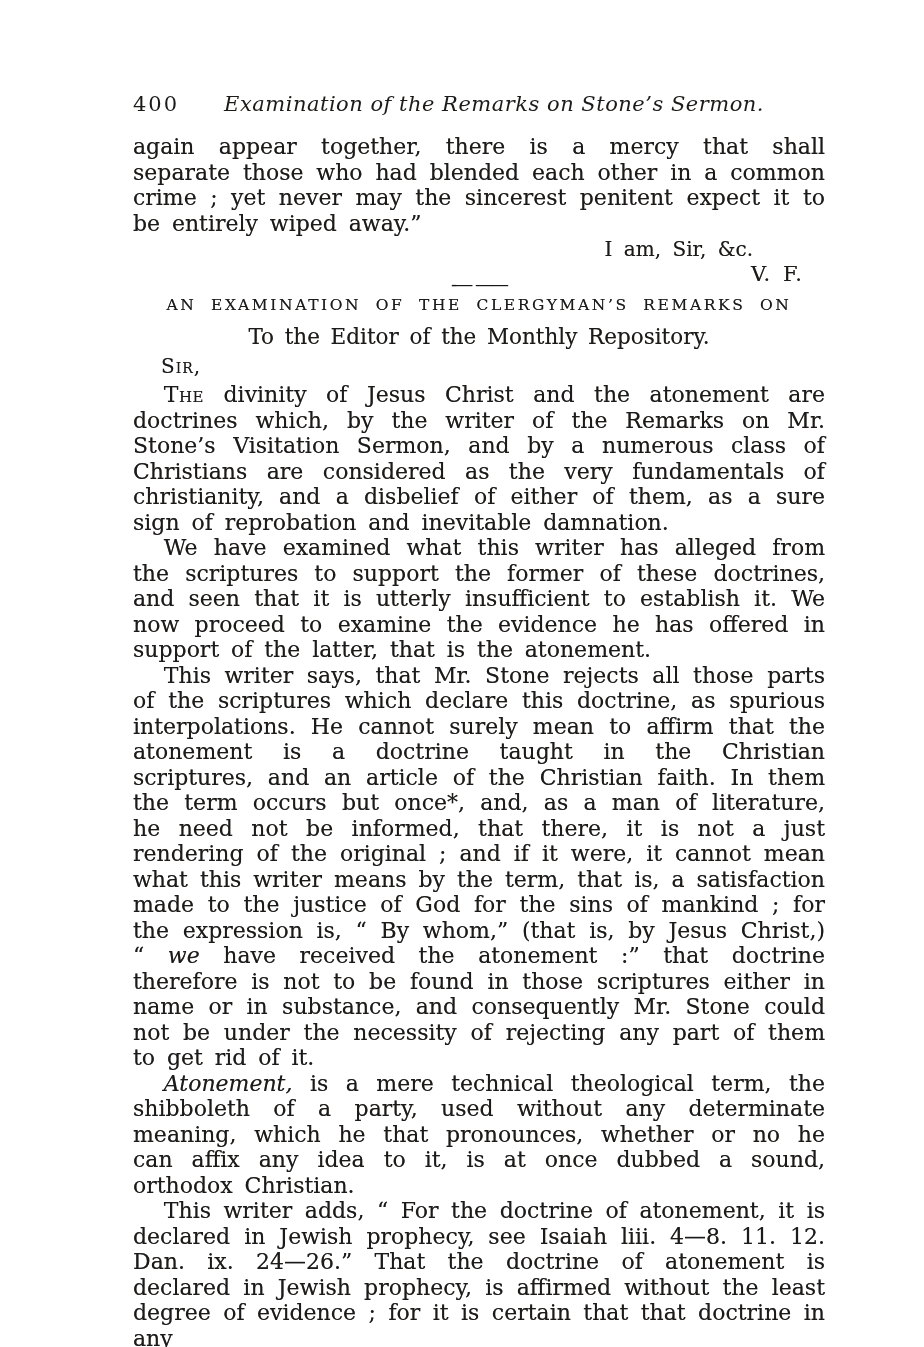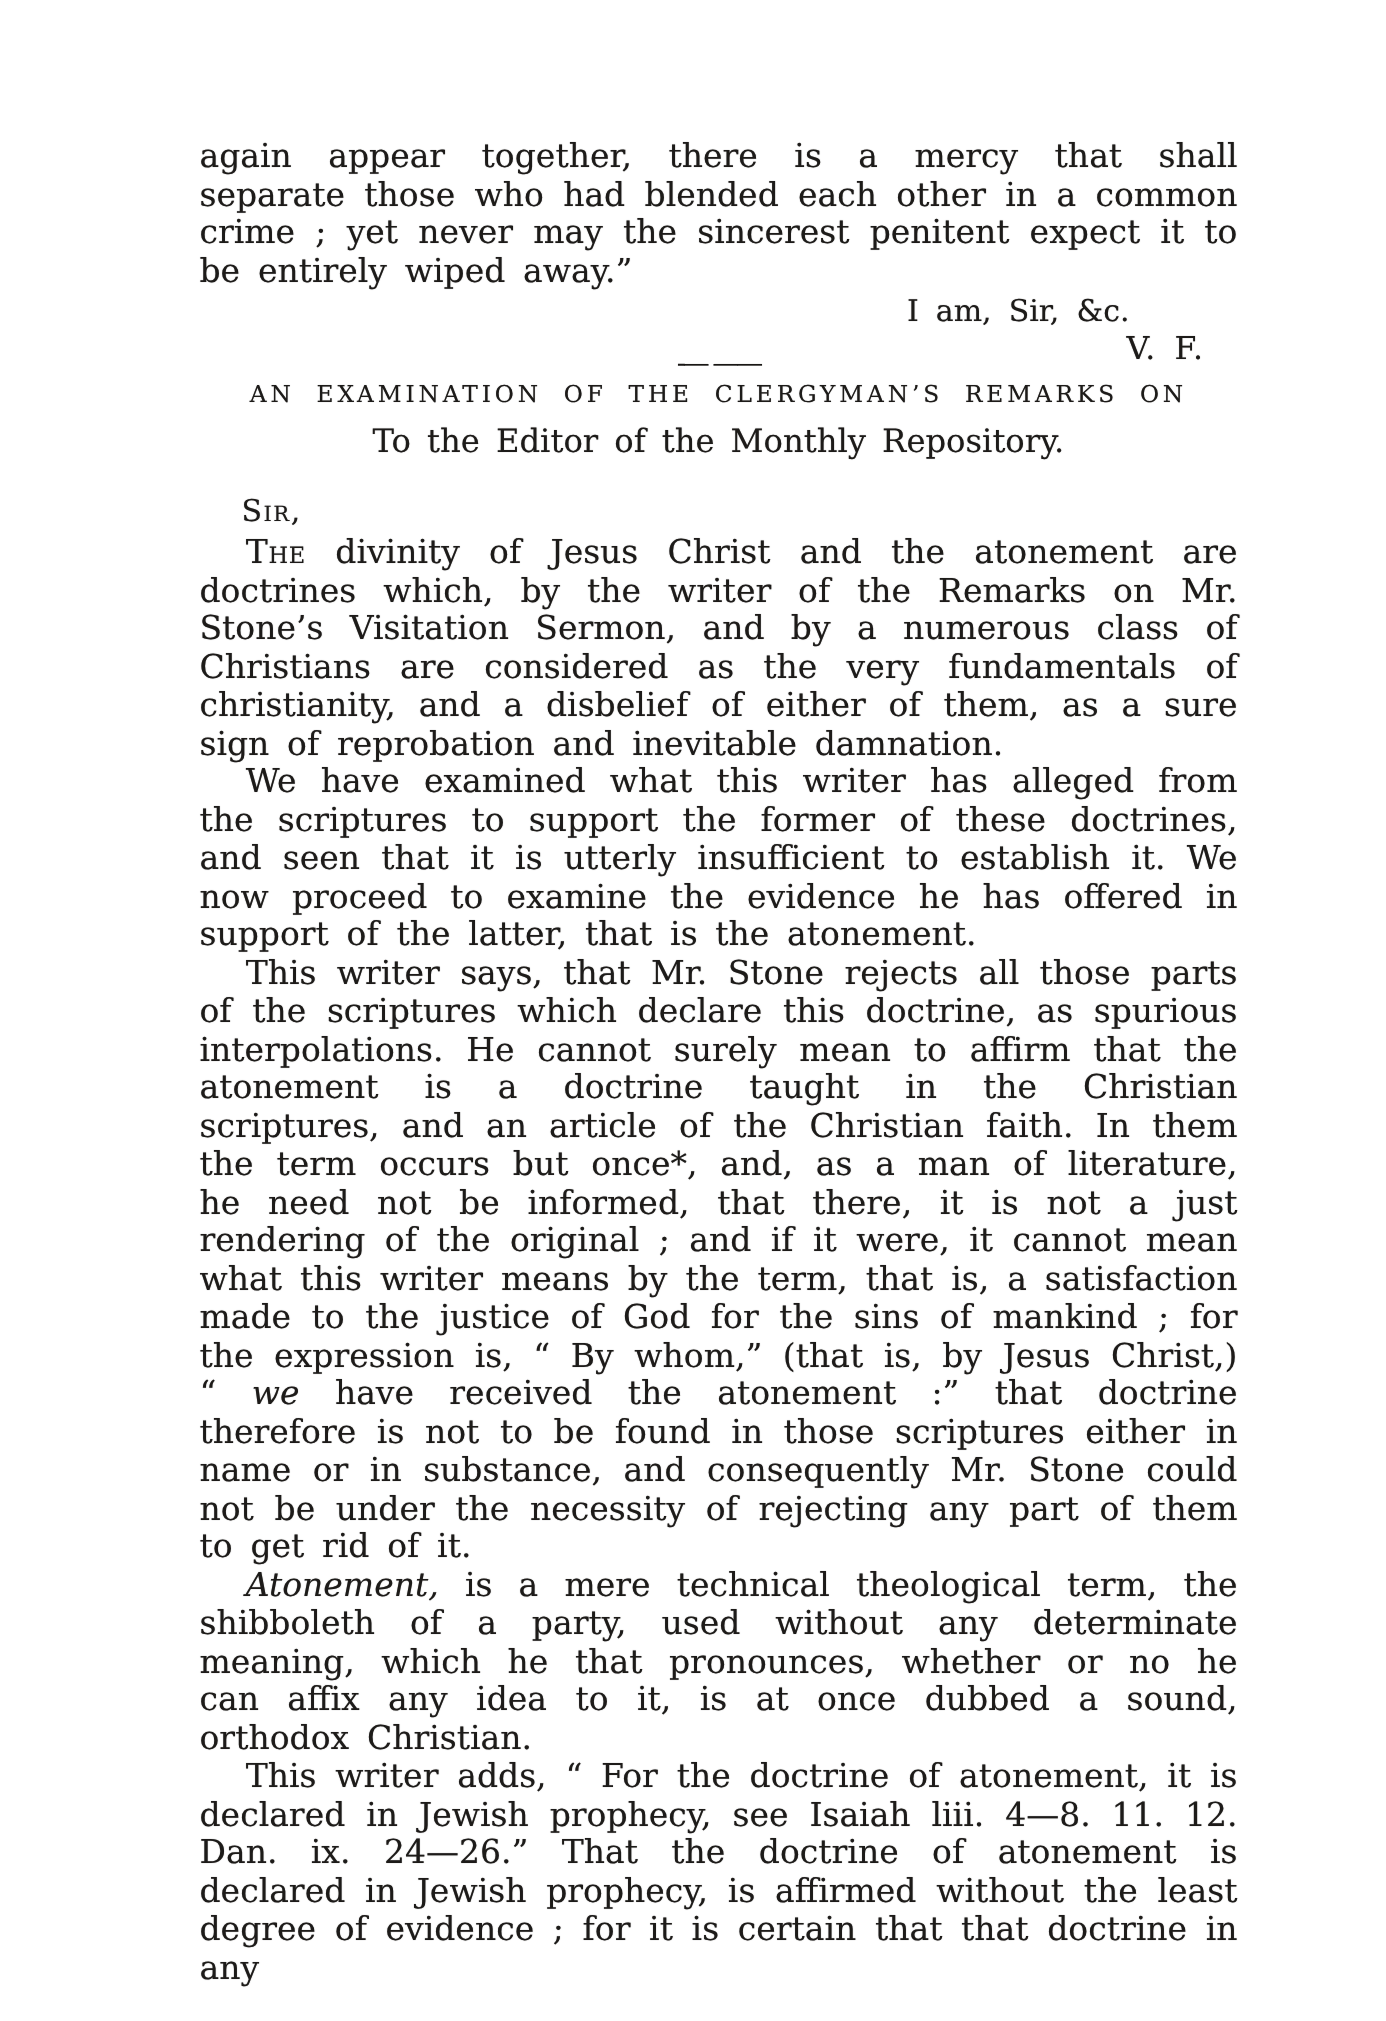--- a/index.html
+++ b/index.html
@@ -101,21 +101,21 @@
     font-size: 21.5px;
     line-height: 30px;
     margin-top: 5px;
     word-spacing: 0.18em;
     text-shadow: 0 0 0.6px rgba(20,18,16,0.5);
   }
   .salutation {
     font-variant: small-caps;
     font-size: 20px;
     line-height: 28px;
-    margin-top: 16px;
+    margin-top: 0;
     text-indent: 1.4em;
     letter-spacing: 1px;
     text-shadow: 0 0 0.6px rgba(20,18,16,0.55);
   }
   .paragraphs { margin-top: 2px; }
   
   .footnote {
     text-align: left;
     font-size: 16px;
     margin-top: 26px;
@@ -123,20 +123,24 @@
     word-spacing: 3px;
     text-shadow: 0 0 0.5px rgba(20,18,16,0.55);
   }
 </style>
 </head>
 <body>
 
 <div class="page">
   <div class="text-block">
 
+    <div class="running-head">
+      <span class="page-number">400</span>
+      <span class="running-title">Examination of the Remarks on Stone’s Sermon.</span>
+    </div>
 
     <p class="body-par">again appear together, there is a mercy that shall separate those who had blended each other in a common crime ; yet never may the sincerest penitent expect it to be entirely wiped away.”</p>
 
     <div class="signoff-line">I am, Sir, &amp;c.</div>
 
     <div class="divider-row">
       <span class="section-divider">-— ——</span>
       <span class="signature">V. F.</span>
     </div>
 

